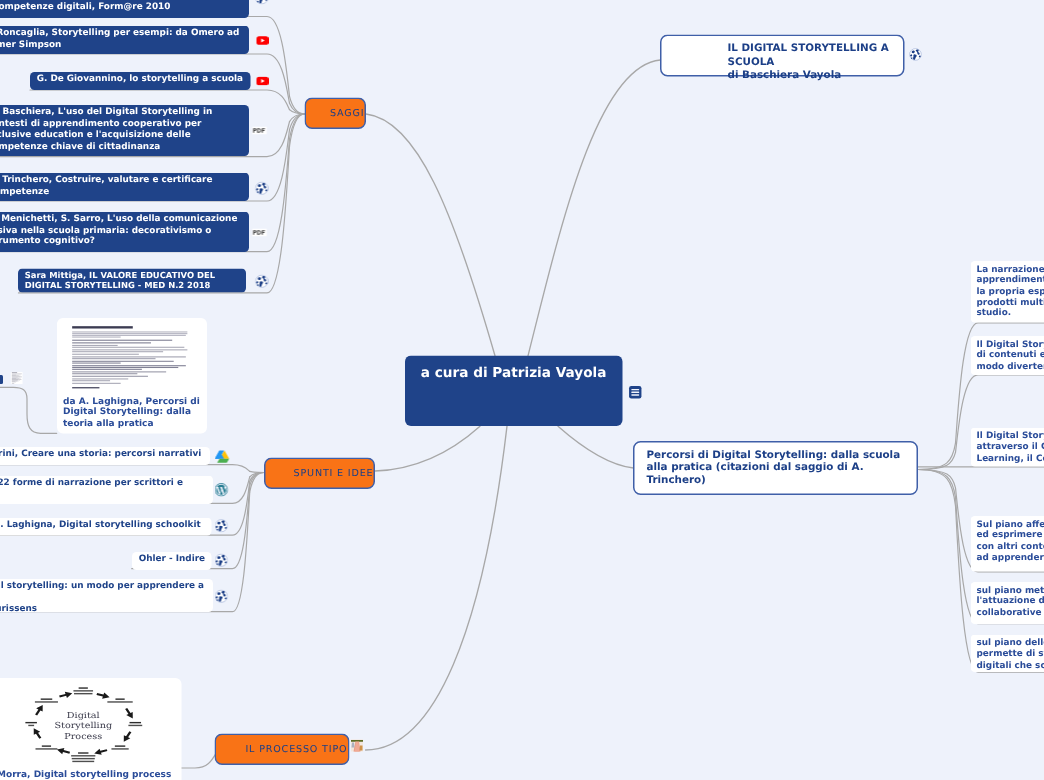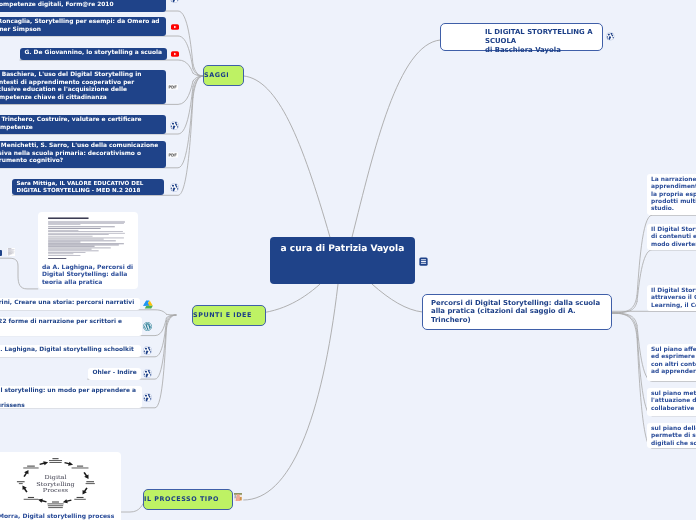--- a/index.html
+++ b/index.html
@@ -6,23 +6,23 @@
   body{width:696px;height:520px;overflow:hidden;background:#eef2fb;
        font-family:"DejaVu Sans",sans-serif;-webkit-font-smoothing:antialiased;
        text-rendering:geometricPrecision;}
   #canvas{position:relative;width:696px;height:520px;overflow:hidden;background:#eef2fb;}
   svg.links{position:absolute;left:0;top:0;width:696px;height:520px;}
   .node{position:absolute;box-sizing:border-box;will-change:transform;}
   .dark{background:#1f4389;color:#ffffff;font-weight:bold;border-radius:3px;
         line-height:7.5px;font-size:5.9px;padding:2px 4.5px;}
   .light{background:#ffffff;color:#1f4389;font-weight:bold;border-radius:3px;
         line-height:7.5px;font-size:5.9px;padding:2px 4.5px;}
-  .outline{background:#bef264;color:#1c3f87;font-weight:bold;border:1.3px solid #3f5fa8;
+  .outline{background:#f97316;color:#1c3f87;font-weight:normal;border:1.3px solid #3f5fa8;
         border-radius:5px;font-size:6.4px;letter-spacing:0.55px;
-        display:flex;align-items:center;justify-content:flex-start;}
+        display:flex;align-items:center;justify-content:flex-end;}
   .ctr{background:#1f4389;color:#fff;font-weight:bold;border-radius:4px;
         font-size:9.1px;line-height:11.05px;padding:6.5px 0 6.5px 10.5px;}
   .obox{background:#ffffff;color:#1c3f87;font-weight:bold;border:1.2px solid #3f5fa8;
         border-radius:5px;font-size:6.9px;line-height:9.1px;padding:4.2px 7px;}
   .fr{background:#ffffff;color:#2a4c99;font-weight:bold;border-radius:3px;
         font-size:5.9px;line-height:7.3px;padding:3.2px 4px;white-space:pre;overflow:hidden;}
   .ic{position:absolute;line-height:0;}
   .imgnode{position:absolute;background:#ffffff;border-radius:4px;box-sizing:border-box;will-change:transform;}
   .capt{color:#2a4c99;font-weight:bold;font-size:6.0px;line-height:7.3px;white-space:pre-line;}
 </style>
@@ -70,21 +70,21 @@
 <path d="M707.2,381.2 H652 C642,381.2 639,343.69 637,325.276" fill="none" stroke="#a8a8a8" stroke-width="0.8" stroke-linecap="round" stroke-linejoin="round"></path>
 <path d="M637,325.276 C635,317.092 632,313 612,313" fill="none" stroke="#a8a8a8" stroke-width="0.8" stroke-linecap="round" stroke-linejoin="round"></path>
 <path d="M707.2,415.8 H652 C642,415.8 639,359.26 637,331.504" fill="none" stroke="#a8a8a8" stroke-width="0.8" stroke-linecap="round" stroke-linejoin="round"></path>
 <path d="M637,331.504 C635,319.168 632,313 612,313" fill="none" stroke="#a8a8a8" stroke-width="0.8" stroke-linecap="round" stroke-linejoin="round"></path>
 <path d="M707.2,448.1 H652 C642,448.1 639,373.795 637,337.318" fill="none" stroke="#a8a8a8" stroke-width="0.8" stroke-linecap="round" stroke-linejoin="round"></path>
 <path d="M637,337.318 C635,321.106 632,313 612,313" fill="none" stroke="#a8a8a8" stroke-width="0.8" stroke-linecap="round" stroke-linejoin="round"></path>
 </svg>
 <div class="node outline" style="left:203px;top:65px;width:41px;height:20.6px;">
       <span>SAGGI</span>
     </div>
-<div class="node outline" style="left:192px;top:304.5px;width:74px;height:20.6px;">
+<div class="node outline" style="left:176px;top:304.5px;width:74px;height:20.6px;">
       <span>SPUNTI E IDEE</span>
     </div>
 <div class="node outline" style="left:143px;top:489px;width:89.6px;height:20.6px;">
       <span>IL PROCESSO TIPO</span>
     </div>
 <div class="ic" style="left:234px;top:492px"><svg width="8" height="10" viewBox="0 0 24 24">
         <rect x="0" y="0" width="24" height="24" fill="#f3e6dd"></rect>
         <rect x="0" y="1" width="24" height="3.5" fill="#5d6b23"></rect>
         <path d="M9 4 L16 4 L19 24 L5 24 Z" fill="#e79c86"></path>
         <path d="M2 6 L6 6 L7 16 L1 16 Z" fill="#9aa3b8" opacity="0.8"></path>

